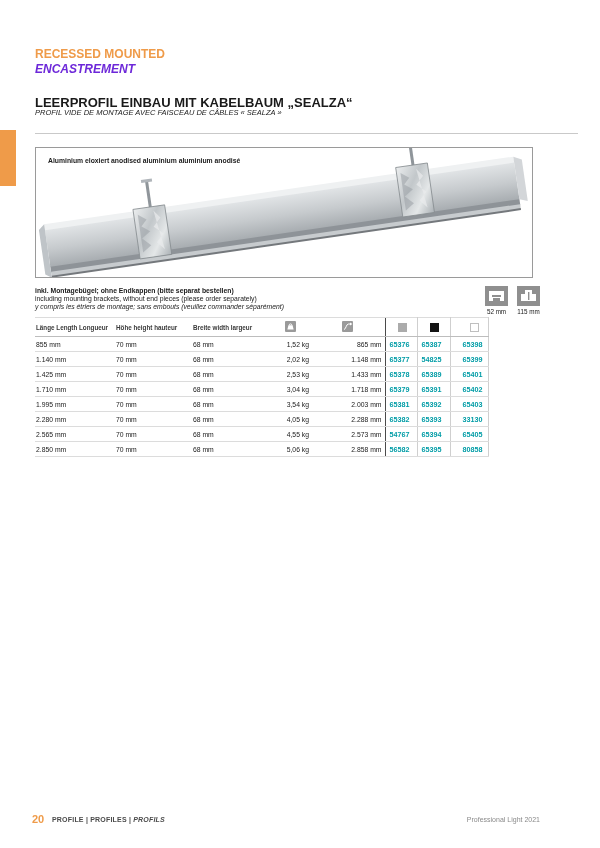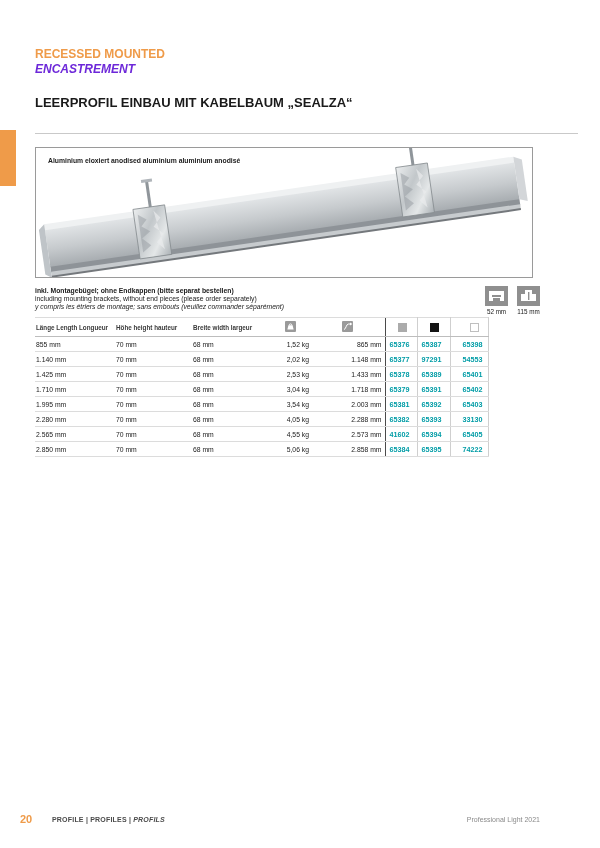--- a/index.html
+++ b/index.html
@@ -43,37 +43,38 @@
   table.spec .artL { border-left:1.5px solid #4a4a4a; }
   table.spec .artL2 { border-left:1.5px solid #6a6a6a;padding-left:12px; }
   table.spec .artno { color:#009CA6; font-weight:bold; font-size:7.2px;margin-left:11px; }
   .swatch { display:inline-block; width:9px; height:9px; vertical-align:middle; }
   .swatch.grey { background:#ababab; }
   .swatch.black { background:#141414; }
   .swatch.white { background:#ffffff; border:1px solid #bfbfbf; }
   .hicon { display:inline-block; }
 
   .footer { position:absolute; left:0; top:813px; width:600px; }
-  .footer .pagenum { position:absolute; left:20px; top:0; font-size:11px; font-weight:bold; color:#EF9B49; }
+  .footer .pagenum { position:absolute; left:32px; top:0; font-size:11px; font-weight:bold; color:#EF9B49; }
   .footer .section { position:absolute; left:52px; top:3px; font-size:7px; font-weight:bold; color:#4a4a4a; letter-spacing:0.2px; }
   .footer .section .it { font-style:italic; }
   .footer .right { position:absolute; right:60px; top:3px; font-size:7px; color:#8a8a8a; }
 </style>
 </head>
 <body>
 
 <div class="side-tab"></div>
 
 <div class="header">
   <div class="subtitle-en">RECESSED MOUNTED</div>
   <div class="subtitle-fr">ENCASTREMENT</div>
 </div>
 
 <div class="product-titles">
   <div class="pt-de">LEERPROFIL EINBAU MIT KABELBAUM „SEALZA“</div>
+  <div class="pt-fr">PROFIL VIDE DE MONTAGE AVEC FAISCEAU DE CÂBLES « SEALZA »</div>
 </div>
 
 <div class="rule-top"></div>
 
 <div class="image-panel">
   <div class="image-caption">Aluminium eloxiert anodised aluminium aluminium anodisé</div>
   <svg width="496" height="129" viewBox="0 0 496 129">
     <defs>
       <linearGradient id="gBody" x1="0" y1="0" x2="0" y2="1">
         <stop offset="0" stop-color="#e3e6e8"></stop>
@@ -194,22 +195,22 @@
         <td class="art artno">65387</td>
         <td class="art artL2 artno">65398</td>
       </tr>
       <tr>
         <td>1.140 mm</td>
         <td>70 mm</td>
         <td>68 mm</td>
         <td class="num">2,02 kg</td>
         <td class="num">1.148 mm</td>
         <td class="art artL artno">65377</td>
-        <td class="art artno">97291</td>
-        <td class="art artL2 artno">54553</td>
+        <td class="art artno">54825</td>
+        <td class="art artL2 artno">65399</td>
       </tr>
       <tr>
         <td>1.425 mm</td>
         <td>70 mm</td>
         <td>68 mm</td>
         <td class="num">2,53 kg</td>
         <td class="num">1.433 mm</td>
         <td class="art artL artno">65378</td>
         <td class="art artno">65389</td>
         <td class="art artL2 artno">65401</td>
@@ -243,33 +244,33 @@
         <td class="art artL artno">65382</td>
         <td class="art artno">65393</td>
         <td class="art artL2 artno">33130</td>
       </tr>
       <tr>
         <td>2.565 mm</td>
         <td>70 mm</td>
         <td>68 mm</td>
         <td class="num">4,55 kg</td>
         <td class="num">2.573 mm</td>
-        <td class="art artL artno">41602</td>
+        <td class="art artL artno">54767</td>
         <td class="art artno">65394</td>
         <td class="art artL2 artno">65405</td>
       </tr>
       <tr>
         <td>2.850 mm</td>
         <td>70 mm</td>
         <td>68 mm</td>
         <td class="num">5,06 kg</td>
         <td class="num">2.858 mm</td>
-        <td class="art artL artno">65384</td>
+        <td class="art artL artno">56582</td>
         <td class="art artno">65395</td>
-        <td class="art artL2 artno">74222</td>
+        <td class="art artL2 artno">80858</td>
       </tr>
     </tbody>
 </table>
 
 <div class="footer">
   <span class="pagenum">20</span>
   <span class="section"><span>PROFILE | PROFILES | </span><span class="it">PROFILS</span></span>
   <span class="right">Professional Light 2021</span>
 </div>
 

